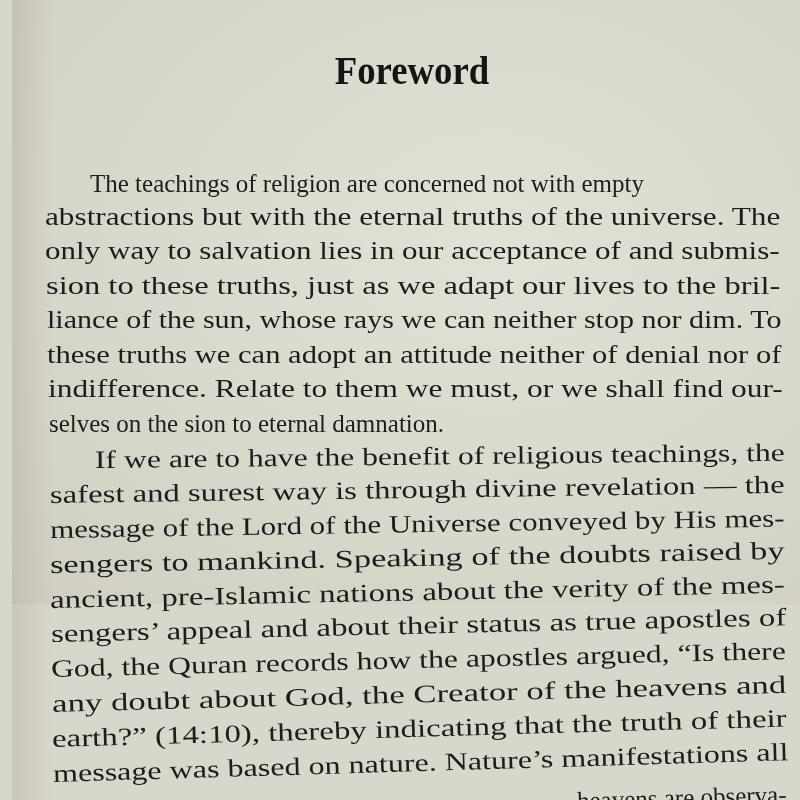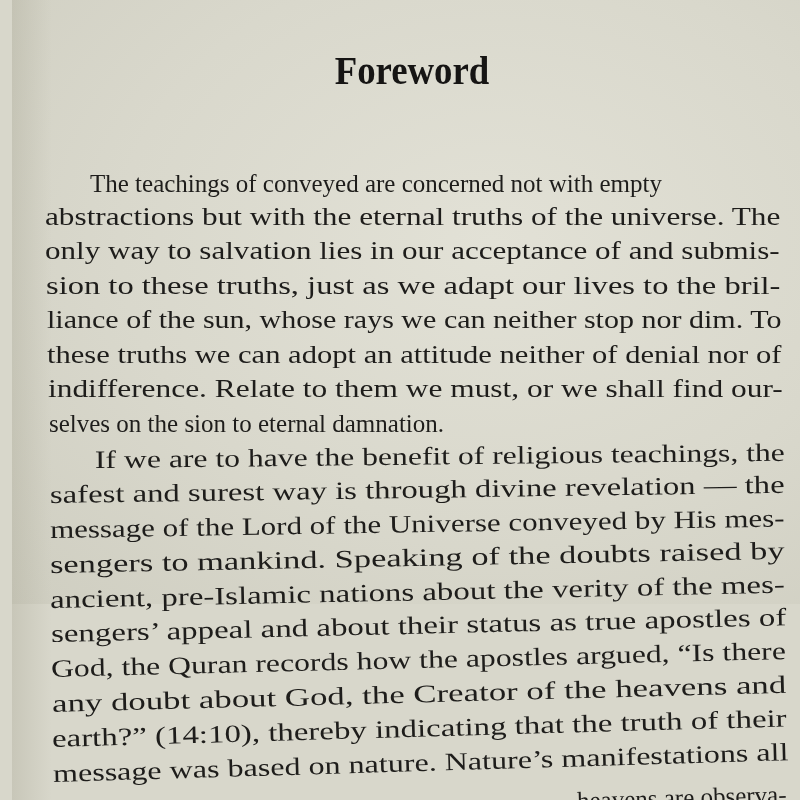--- a/index.html
+++ b/index.html
@@ -34,21 +34,21 @@
   </style>
 </head>
 <body>
 
 <div class="page">
   <div class="shade-left"></div>
 
   <h1 class="title">Foreword</h1>
 
   <div>
-    <div class="line" style="left: 78px; top: 170px; width: 690px; transform: rotate(0deg) scaleX(1);">The teachings of conveyed are concerned not with empty</div>
+    <div class="line" style="left: 78px; top: 170px; width: 690px; transform: rotate(0deg) scaleX(1);">The teachings of religion are concerned not with empty</div>
     <div class="line" style="left: 33px; top: 203px; transform: scaleX(1.25);">abstractions but with the eternal truths of the universe. The</div>
     <div class="line" style="left: 33px; top: 237px; transform: scaleX(1.242);">only way to salvation lies in our acceptance of and submis-</div>
     <div class="line" style="left: 34px; top: 272px; transform: scaleX(1.301);">sion to these truths, just as we adapt our lives to the bril-</div>
     <div class="line" style="left: 35px; top: 306px; transform: scaleX(1.201);">liance of the sun, whose rays we can neither stop nor dim. To</div>
     <div class="line" style="left: 35px; top: 341px; transform: scaleX(1.223);">these truths we can adopt an attitude neither of denial nor of</div>
     <div class="line" style="left: 36px; top: 375px; transform: scaleX(1.256);">indifference. Relate to them we must, or we shall find our-</div>
     <div class="line" style="left:37px; top:410px;">selves on the sion to eternal damnation.</div>
   </div>
 
   <div>

